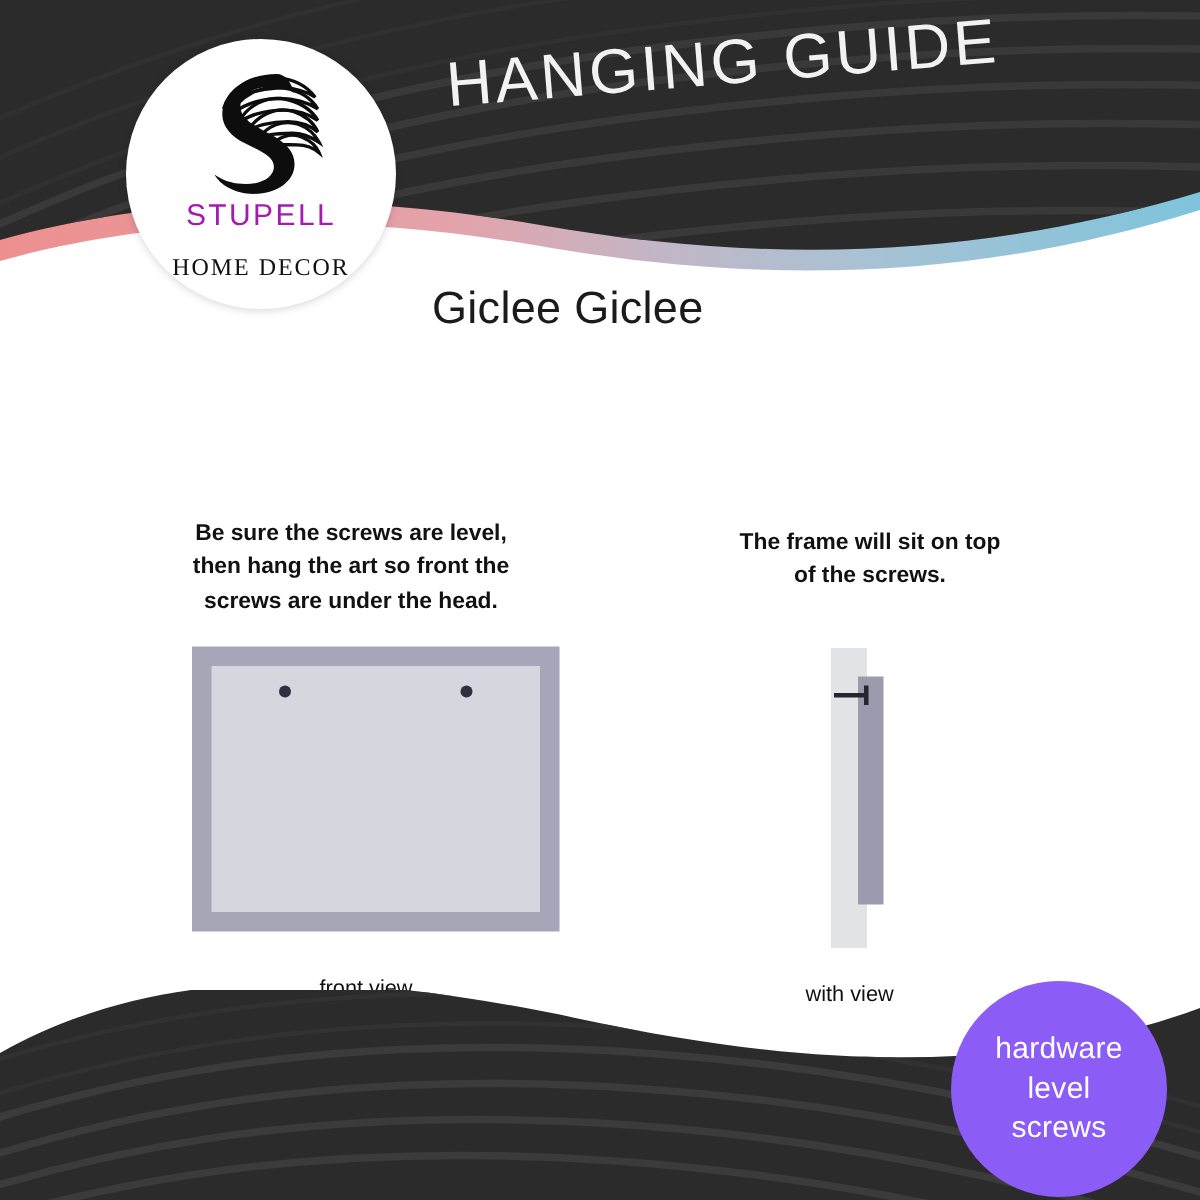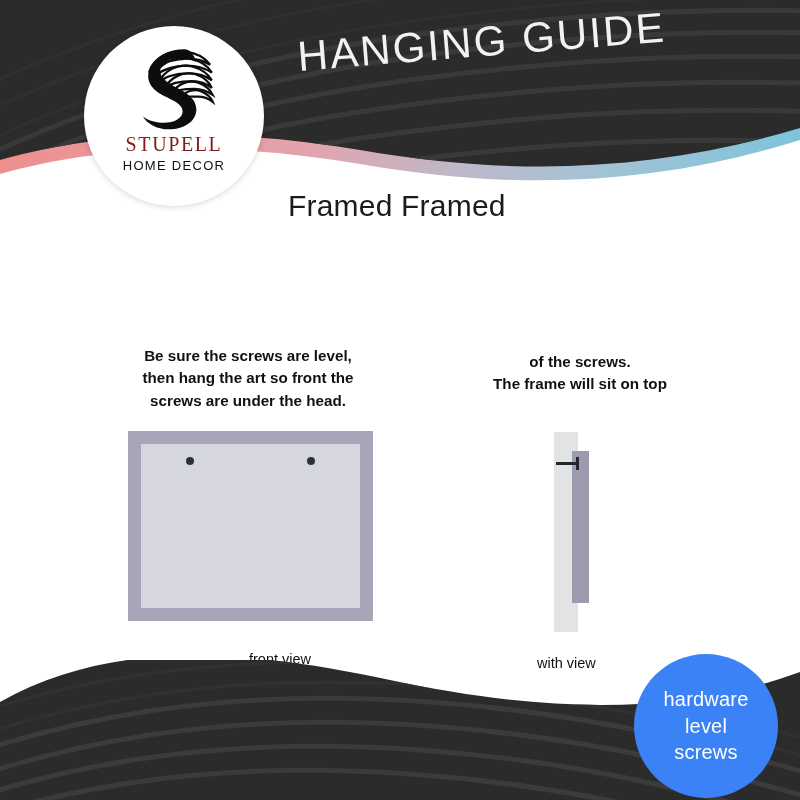--- a/index.html
+++ b/index.html
@@ -63,34 +63,34 @@
     flex-direction: column;
     align-items: center;
     justify-content: flex-start;
   }
   .logo-mark {
     margin-top: 18px;
     width: 86px;
     height: 88px;
   }
   .logo-name {
-    font-family: Liberation Serif, serif;
+    font-family: Liberation Sans, sans-serif;
     font-size: 20px;
     letter-spacing: 1.6px;
-    color: #7f1d1d;
+    color: #a21caf;
     line-height: 1;
     margin-top: 2px;
   }
   .logo-sub {
-    font-family: Liberation Sans, sans-serif;
-    font-size: 13px;
+    font-family: Liberation Serif, serif;
+    font-size: 16px;
     letter-spacing: 1.3px;
     color: #111111;
     line-height: 1;
-    margin-top: 5px;
+    margin-top: 17px;
   }
 
   
   .product-type {
     position: absolute;
     left: 288px;
     top: 189px;
     font-size: 30px;
     font-weight: 400;
     color: #1b1b1b;
@@ -111,21 +111,21 @@
   
   .instr {
     position: absolute;
     font-size: 15.2px;
     font-weight: 700;
     color: #111111;
     line-height: 1.47;
     text-align: center;
   }
   .instr-left {
-    left: 122px;
+    left: 108px;
     top: 345px;
     width: 252px;
     text-align: center;
   }
   .instr-right {
     left: 468px;
     top: 351px;
     width: 224px;
   }
   .instr div { white-space: nowrap; }
@@ -156,21 +156,21 @@
   .screw-dot-left  { left: 186px; top: 457px; }
   .screw-dot-right { left: 307px; top: 457px; }
 
   .caption {
     position: absolute;
     font-size: 14.5px;
     font-weight: 400;
     color: #111111;
     white-space: nowrap;
   }
-  .caption-front { left: 213px; top: 651px; margin-left: 36px; }
+  .caption-front { left: 213px; top: 651px; }
   .caption-side  { left: 537px; top: 655px; }
 
   
   .side-wall {
     position: absolute;
     left: 554px;
     top: 432px;
     width: 24px;
     height: 200px;
     background: #e2e3e5;
@@ -211,21 +211,21 @@
   }
 
   
   .hw-badge {
     position: absolute;
     left: 634px;
     top: 654px;
     width: 144px;
     height: 144px;
     border-radius: 50%;
-    background: #3b82f6;
+    background: #8b5cf6;
     z-index: 12;
     display: flex;
     flex-direction: column;
     align-items: center;
     justify-content: center;
   }
   .hw-badge div {
     color: #ffffff;
     font-size: 20px;
     font-weight: 400;
@@ -293,31 +293,31 @@
         <path d="M32,45 C39,30 55,22 71,26 C82,29 90,35 94,42 C87,37 78,34 68,34 C53,34 39,38 32,45 Z"></path>
         <path d="M39,51 C47,38 61,31 75,35 C84,38 91,44 94,51 C88,46 80,43 71,43 C58,43 45,46 39,51 Z"></path>
         <path d="M47,57 C55,46 67,41 79,45 C87,48 92,53 95,59 C89,55 82,52 74,52 C63,52 52,53 47,57 Z"></path>
         <path d="M56,63 C63,55 73,51 82,55 C89,58 93,62 95,67 C90,63 84,61 78,61 C69,61 60,60 56,63 Z"></path>
       </g>
     </svg>
     <div class="logo-name">STUPELL</div>
     <div class="logo-sub">HOME DECOR</div>
   </div>
 
-  <div class="product-type">Framed Framed</div>
+  <div class="product-type">Giclee Giclee</div>
 
   <div class="instr instr-left">
     <div>Be sure the screws are level,</div>
     <div>then hang the art so front the</div>
     <div>screws are under the head.</div>
   </div>
 
   <div class="instr instr-right">
+    <div>The frame will sit on top</div>
     <div>of the screws.</div>
-    <div>The frame will sit on top</div>
   </div>
 
   <div class="front-view">
     <div class="front-view-mat"></div>
   </div>
   <div class="screw-dot screw-dot-left"></div>
   <div class="screw-dot screw-dot-right"></div>
   <div class="caption caption-front">front view</div>
 
   <div class="side-wall"></div>

